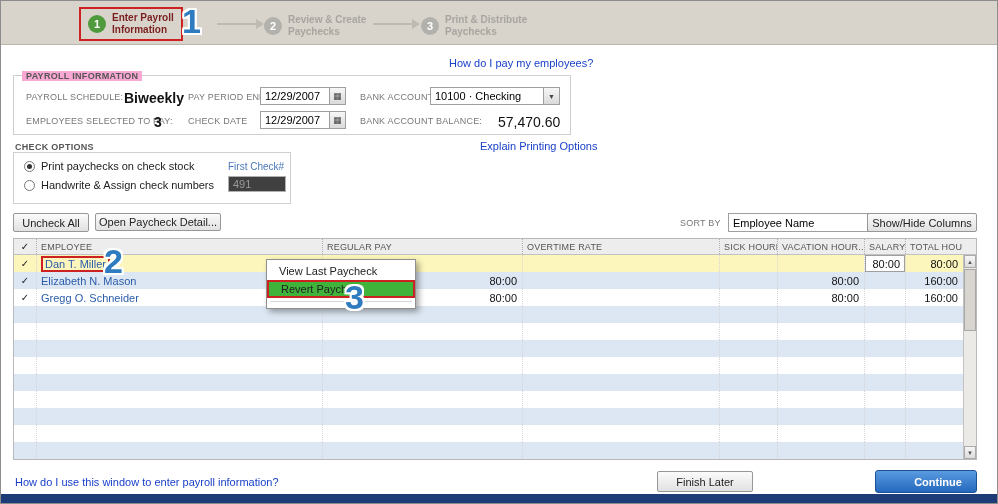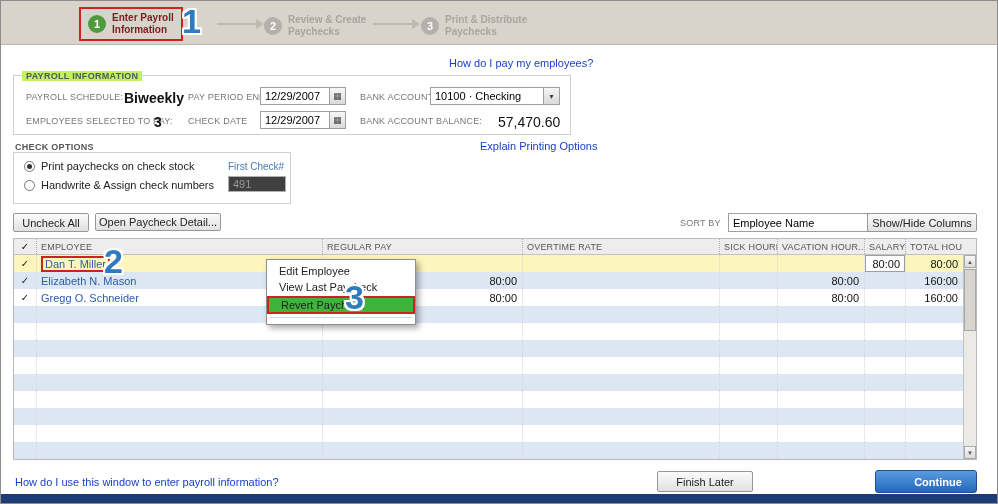--- a/index.html
+++ b/index.html
@@ -32,21 +32,21 @@
 
   
   .link { position:absolute; color:#1a41c8; font-size:11px; cursor:pointer; white-space:nowrap; }
   .sec-label { position:absolute; font-size:9px; font-weight:bold; color:#555; letter-spacing:.3px; }
   .mini-label { position:absolute; font-size:9px; color:#777; letter-spacing:.2px; white-space:nowrap; }
   .val { position:absolute; font-size:14px; color:#111; white-space:nowrap; }
   .bold { font-weight:bold; }
 
   
   .group-box { position:absolute; border:1px solid #cfcfcf; background:#fff; }
-  .box-title { position:absolute; left:8px; top:-5px; background:#bef264; padding:0 4px; font-size:9px; font-weight:bold; color:#555; letter-spacing:.3px; }
+  .box-title { position:absolute; left:8px; top:-5px; background:#f9a8d4; padding:0 4px; font-size:9px; font-weight:bold; color:#555; letter-spacing:.3px; }
   .field { position:absolute; height:18px; border:1px solid #9f9f9f; background:#fff; display:flex; align-items:center; font-size:11px; }
   .field-text { flex:1; padding:0 4px; white-space:nowrap; overflow:hidden; }
   .cal-btn, .dd-btn { width:16px; height:100%; border-left:1px solid #9f9f9f; background:linear-gradient(#f6f6f6,#dadada); display:flex; align-items:center; justify-content:center; color:#444; cursor:pointer; }
   .cal-btn { font-size:9px; } .dd-btn { font-size:7px; }
   .radio-row { position:absolute; display:flex; align-items:center; gap:6px; }
   .radio { width:11px; height:11px; border:1px solid #777; border-radius:50%; background:#fff; position:relative; cursor:pointer; }
   .radio.checked::after { content:""; position:absolute; inset:2px; background:#333; border-radius:50%; }
   .radio-label { font-size:11px; color:#222; white-space:nowrap; }
   .first-check-label { position:absolute; font-size:10px; color:#4a78b8; }
   .first-check-field { position:absolute; width:58px; height:16px; border:1px solid #b0b0b0; background:#404040; color:#999; font-size:11px; padding:0 4px; display:flex; align-items:center; }
@@ -321,21 +321,20 @@
       </div>
       </div>
     <div class="vscroll">
       <div class="sb-btn sb-up">▲</div>
       <div class="sb-thumb"></div>
       <div class="sb-btn sb-down">▼</div>
     </div>
   </div>
 
   <div class="ctx-menu">
-    <div class="menu-item">Edit Employee</div>
     <div class="menu-item">View Last Paycheck</div>
     <div class="menu-item menu-highlight">Revert Paycheck</div>
     <div class="menu-sep"></div>
   </div>
 
   <div class="link" style="left:14px; top:475px;">How do I use this window to enter payroll information?</div>
   <button class="btn" style="left:656px; top:470px; width:96px; height:21px;">Finish Later</button>
   <button class="btn btn-primary" style="left:874px; top:469px; width:102px; height:23px;padding-left:24px;">Continue</button>
 
   <div class="bottom-strip"></div>

